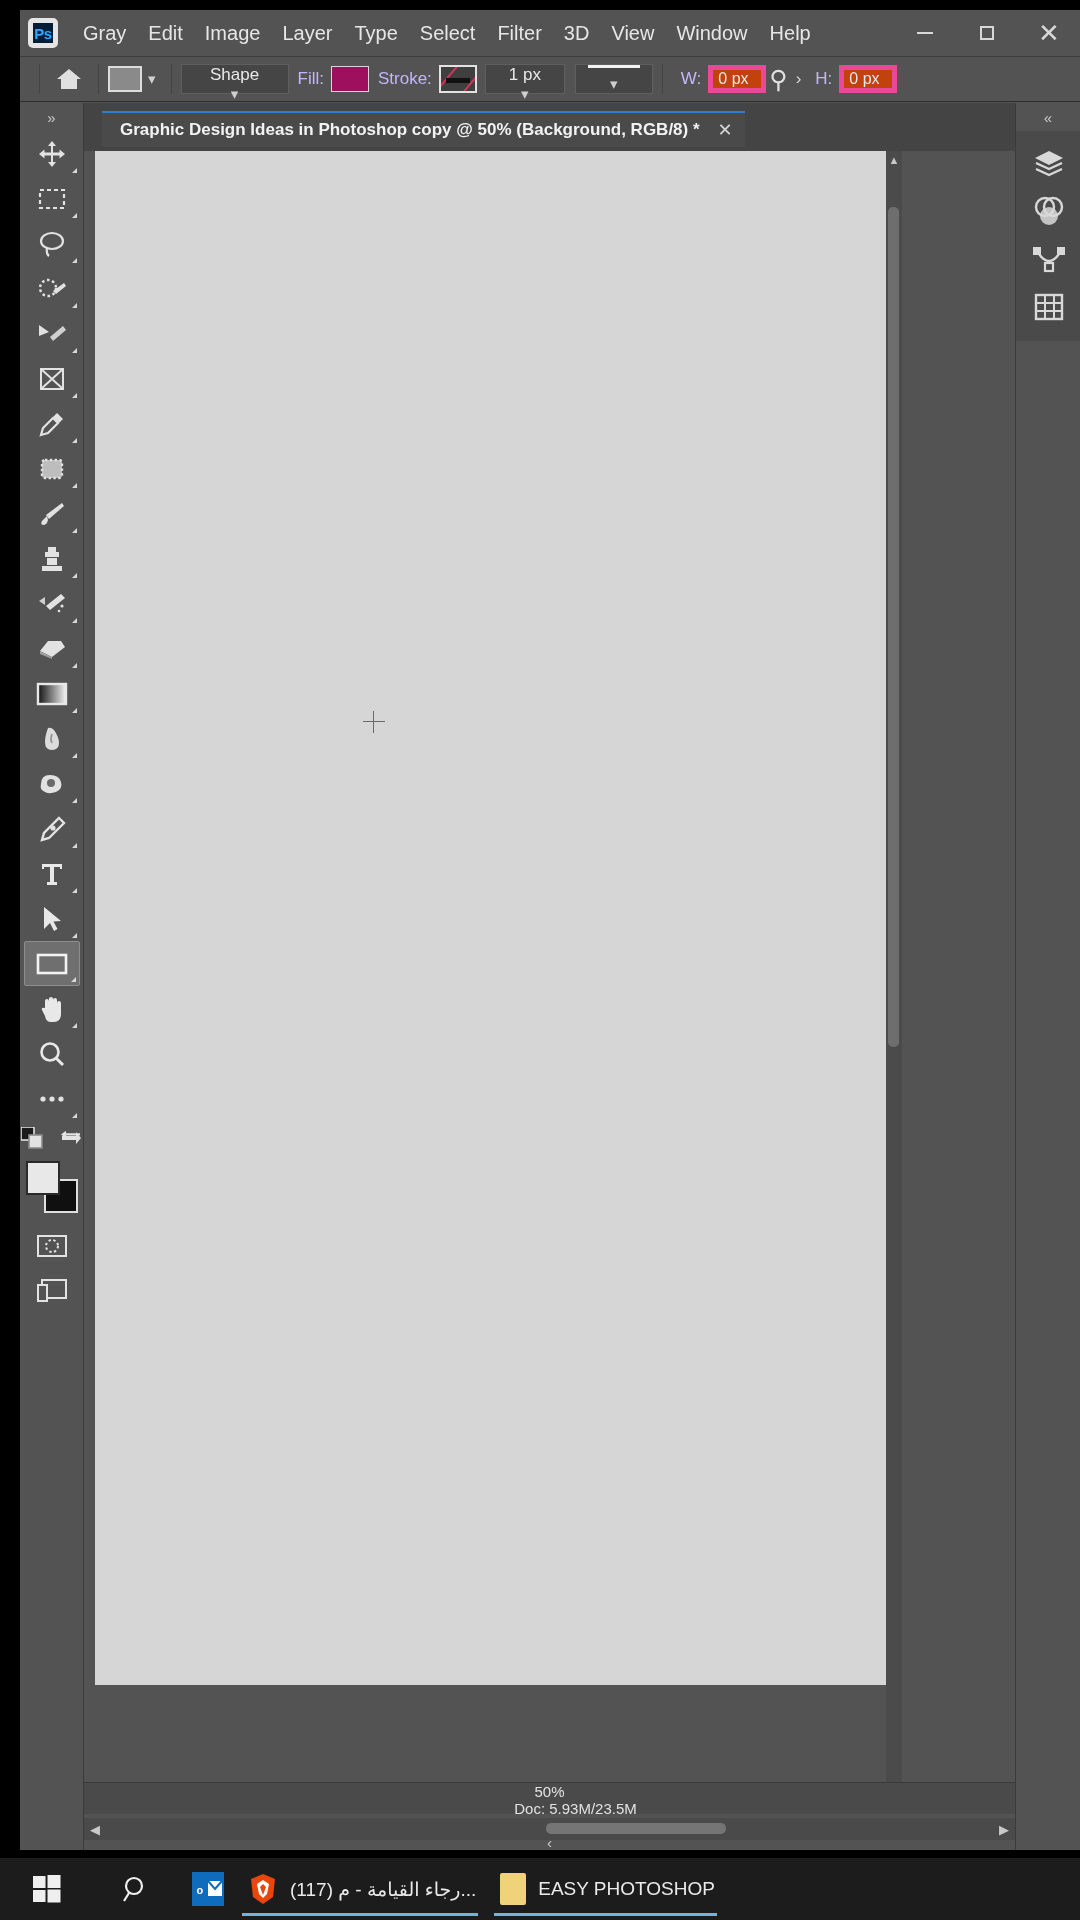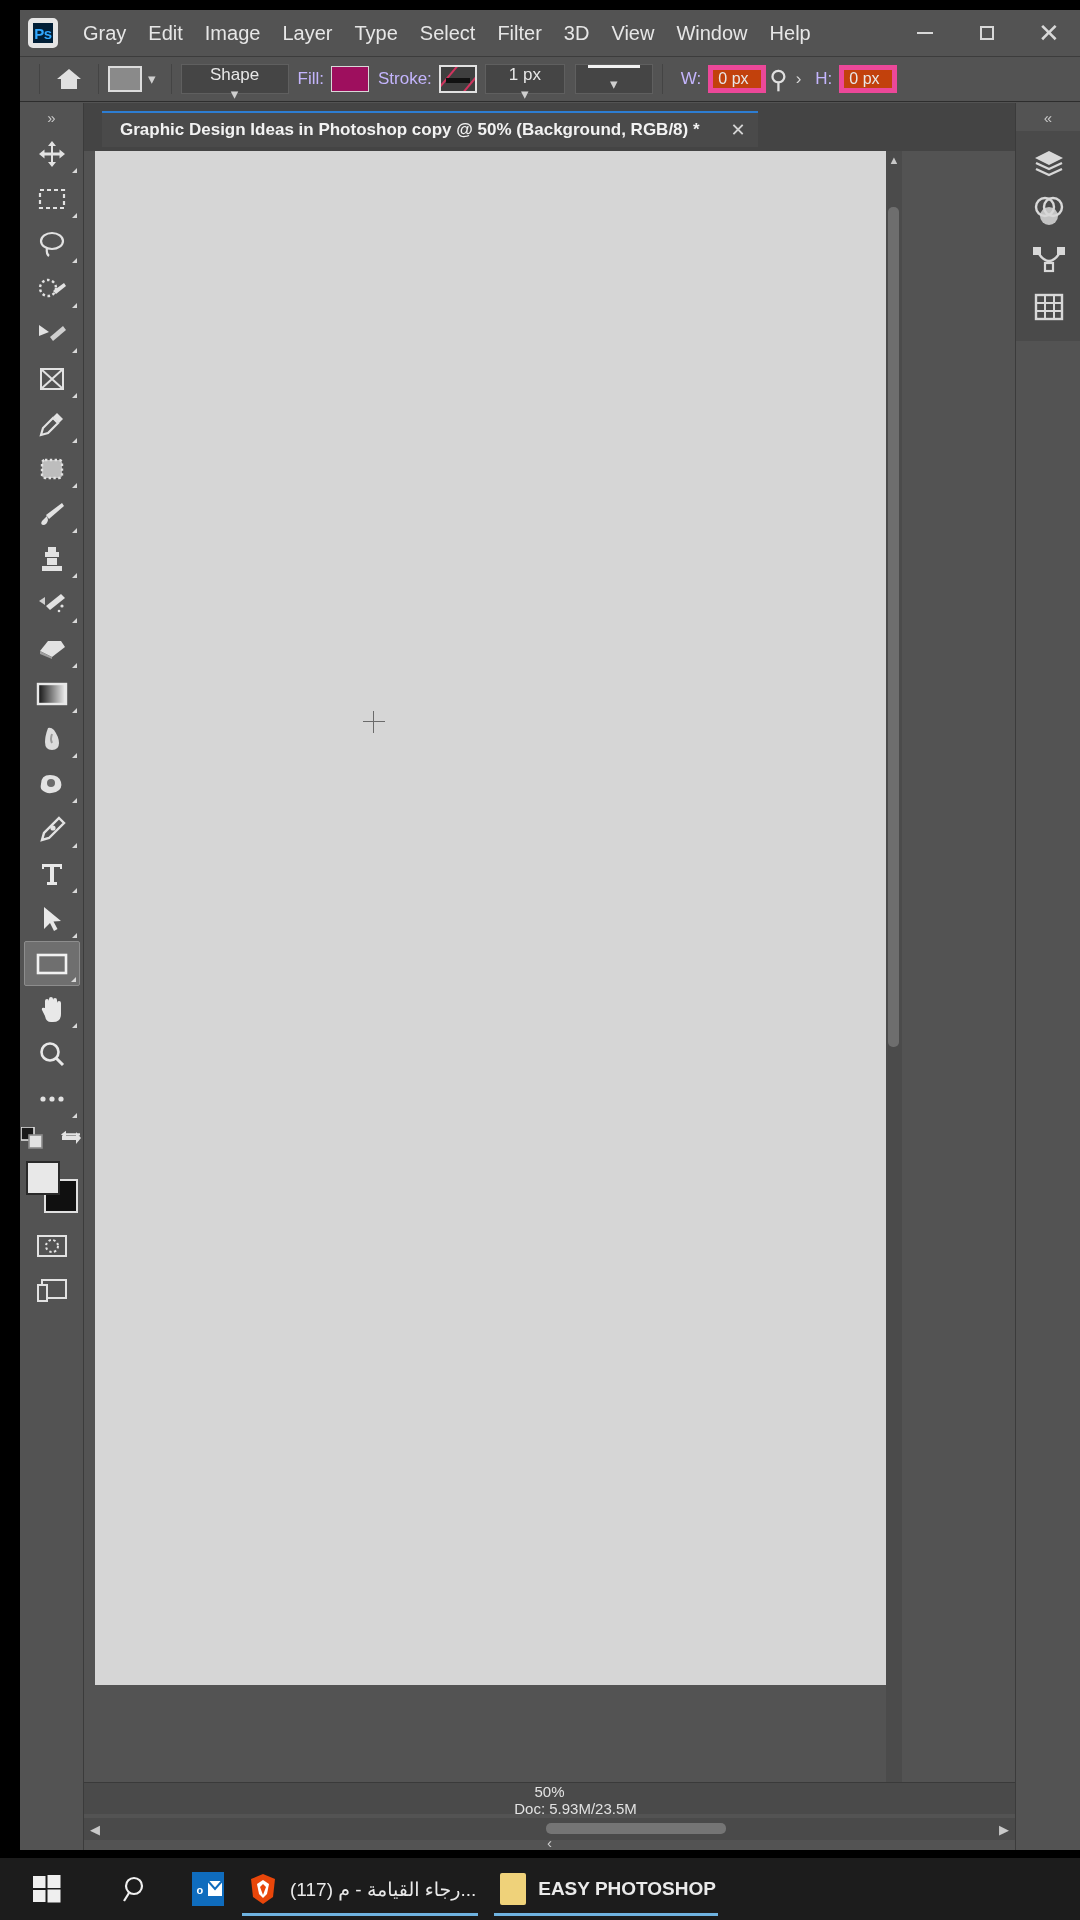--- a/index.html
+++ b/index.html
@@ -198,21 +198,20 @@
     position: absolute;
     left: 18px; top: 8px;
     height: 36px;
     background: #4a4a4a;
     border-top: 2px solid #2d7dd2;
     display: flex; align-items: center;
     padding: 0 12px 0 18px;
     color: #f2f2f2;
     font-size: 17px; font-weight: bold;
     white-space: nowrap;
-    gap: 13px;
   }
   .doc-tab .tclose { margin-left: 18px; font-size: 18px; color: #d4d4d4; font-weight: normal; }
   .tabstrip {
     position: absolute; left: 0; top: 0;
     width: 931px; height: 48px;
     background: #444444;
   }
   .canvas-area {
     position: absolute;
     left: 0; top: 48px;
@@ -756,16 +755,16 @@
             <path d="M15 1 L27 6 L25 24 L15 31 L5 24 L3 6 Z" fill="#e8460a"></path>
             <path d="M15 7 L21 11 L19 21 L15 25 L11 21 L9 11 Z" fill="#fff"></path>
             <path d="M15 11 L18 14 L15 22 L12 14 Z" fill="#e8460a"></path>
           </svg>
       </span>
       <span class="ttl">رجاء القيامة - م (117)...</span>
     </div>
 
     <div class="tb-item tb-app active">
       <span class="folder"></span>
-      <span class="ttl" style="max-width:260px;font-weight:bold;">EASY PHOTOSHOP</span>
+      <span class="ttl" style="max-width:260px;">EASY PHOTOSHOP</span>
     </div>
   </div>
 </div>
 
 </body></html>

